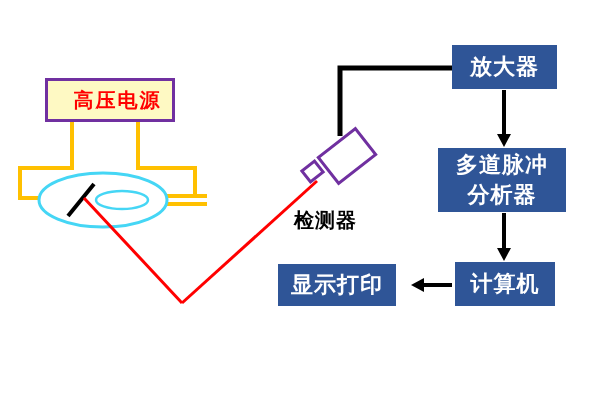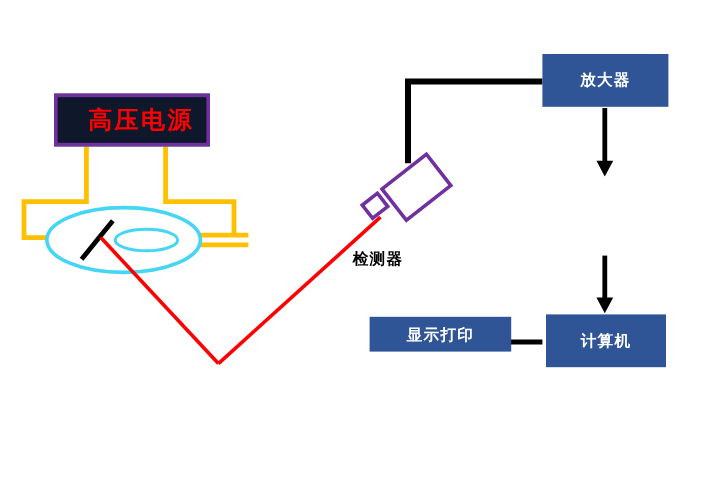--- a/index.html
+++ b/index.html
@@ -7,46 +7,46 @@
     position:relative; width:600px; height:400px; background:#ffffff;
     font-family:"Liberation Sans", sans-serif; overflow:hidden;
   }
   svg.layer { position:absolute; left:0; top:0; }
   .box {
     position:absolute; display:flex; align-items:center; justify-content:center;
     font-weight:bold; text-align:center; box-sizing:border-box;
   }
   .power-box {
     left:45px; top:78px; width:130px; height:44px;
-    border:3px solid #7030A0; background:#0f172a; color:#FF0000;
+    border:3px solid #7030A0; background:#fef9c3; color:#FF0000;
     font-size:20px; letter-spacing:2px;padding-left:15px;
   }
   .sample-box {
     left:140px; top:303px; width:85px; height:36px;
     background:#BFBFBF; border:2px solid #8A8A8A; color:#000000;
     font-size:19px; letter-spacing:2px;
   }
-  .blue-box { background:#2F5597; color:#ffffff; font-size:13px; letter-spacing:1px; }
+  .blue-box { background:#2F5597; color:#ffffff; font-size:22px; letter-spacing:1px; }
   .amplifier-box { left:452px; top:45px;  width:105px; height:44px; }
   .analyzer-box  { left:438px; top:148px; width:128px; height:64px; flex-direction:column; line-height:1.35; }
   .computer-box  { left:455px; top:262px; width:100px; height:44px;justify-content:center; }
-  .display-box   { left:308px; top:264px; width:118px; height:29px; }
+  .display-box   { left:278px; top:264px; width:118px; height:42px; }
   .detector-body {
     position:absolute; left:322px; top:138px; width:50px; height:36px;
     border:3px solid #7030A0; background:#ffffff; transform:rotate(-38deg);
     box-sizing:border-box;
   }
   .detector-window {
     position:absolute; left:303px; top:163px; width:19px; height:17px;
     border:3px solid #7030A0; background:#ffffff; transform:rotate(-38deg);
     box-sizing:border-box;
   }
   .detector-label {
     position:absolute; left:294px; top:207px; color:#000000;
-    font-size:13px; font-weight:bold; letter-spacing:1px;
+    font-size:20px; font-weight:bold; letter-spacing:1px;
   }
 </style>
 </head>
 <body>
 
 <div class="canvas">
 
   <svg class="layer" width="600" height="400" viewBox="0 0 600 400">
 
     <polyline points="72,122 72,168 20,168 20,198 42,198" fill="none" stroke="#FFC000" stroke-width="4"></polyline>
@@ -79,20 +79,24 @@
 
   <div class="box power-box">
     <span>高压电源</span>
   </div>
 
 
   <div class="box blue-box amplifier-box">
     <span>放大器</span>
   </div>
 
+  <div class="box blue-box analyzer-box">
+    <span>多道脉冲</span>
+    <span>分析器</span>
+  </div>
 
   <div class="box blue-box computer-box">
     <span>计算机</span>
   </div>
 
   <div class="box blue-box display-box">
     <span>显示打印</span>
   </div>
 
 </div>

